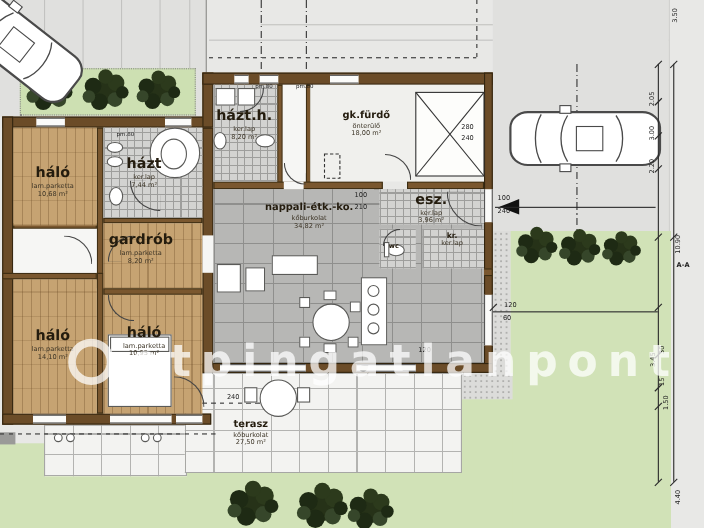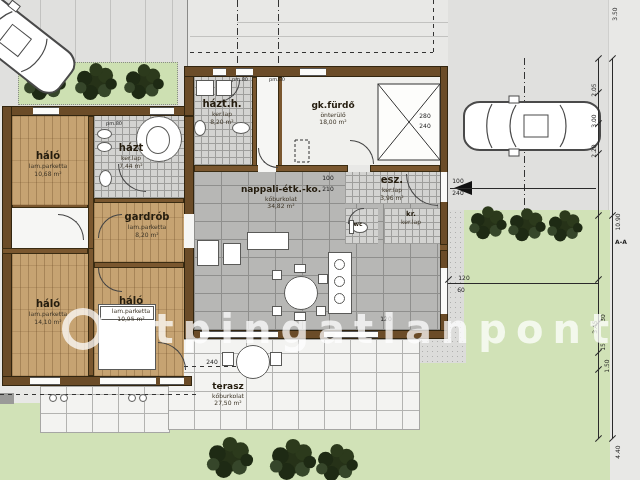--- a/index.html
+++ b/index.html
@@ -23,21 +23,21 @@
   .tilewh{background-color:#f3f3f1;background-image:
     repeating-linear-gradient(0deg,#b3b3b1 0 1px,transparent 1px 19px),
     repeating-linear-gradient(90deg,#b3b3b1 0 1px,transparent 1px 26px);
     box-shadow:inset 0 0 0 1px #a6a6a4}
   .grass{background:#d1e2b7}
   .apron{background-color:#dcdcda;background-image:radial-gradient(#b0b0ae .8px,transparent .9px);background-size:5px 5px}
   .white{background:#f6f6f4}
   .furn{position:absolute;background:#fff;border:1px solid #5a5a58}
   .round{border-radius:50%}
   .lblc{position:absolute;transform:translateX(-50%);text-align:center;white-space:nowrap;z-index:30}
-  .rn{font-weight:bold;font-size:10px;line-height:1.2;color:#241c0e}
+  .rn{font-weight:bold;font-size:13px;line-height:1.2;color:#241c0e}
   .rn9{font-size:9px}
   .rs{font-size:6px;line-height:1.25;color:#3c3426}
   .dim{position:absolute;font-size:6px;color:#1c1c1c;white-space:nowrap;z-index:32}
   .ctr{transform:translateX(-50%)}
   .rot{transform:translate(-50%,-50%) rotate(-90deg)}
   .dln{position:absolute;background:#2a2a2a;z-index:31}
   .tk{position:absolute;width:9px;height:1px;background:#2a2a2a;transform:rotate(-45deg);z-index:31}
   .ddv{position:absolute;width:1px;background:repeating-linear-gradient(180deg,#333 0 7px,transparent 7px 10px,#333 10px 11px,transparent 11px 14px)}
   .dshv{position:absolute;width:1px;background:repeating-linear-gradient(180deg,#333 0 4px,transparent 4px 8px)}
   .dshh{position:absolute;height:1px;background:repeating-linear-gradient(90deg,#333 0 4px,transparent 4px 8px)}
@@ -277,37 +277,37 @@
   <div class="lblc" style="left:131px;top:142px">
     <div class="rn">házt</div>
     <div class="rs">ker.lap</div>
     <div class="rs">7,44 m²</div>
   </div>
   <div class="lblc" style="left:222px;top:98px">
     <div class="rn">házt.h.</div>
     <div class="rs">ker.lap</div>
     <div class="rs">8,20 m²</div>
   </div>
-  <div class="lblc" style="left:147px;top:211px">
+  <div class="lblc" style="left:128px;top:211px">
     <div class="rn">gardrób</div>
     <div class="rs">lam.parketta</div>
     <div class="rs">8,20 m²</div>
   </div>
   <div class="lblc" style="left:333px;top:100px">
     <div class="rn rn9">gk.fürdő</div>
     <div class="rs">önterülő</div>
     <div class="rs">18,00 m²</div>
   </div>
   <div class="lblc" style="left:281px;top:184px">
     <div class="rn rn9">nappali-étk.-ko.</div>
     <div class="rs">kőburkolat</div>
     <div class="rs">34,82 m²</div>
   </div>
   <div class="lblc" style="left:392px;top:174px">
-    <div class="rn" style="font-size:10px">esz.</div>
+    <div class="rn" style="font-size:13px">esz.</div>
     <div class="rs">ker.lap</div>
     <div class="rs">3,96 m²</div>
   </div>
   <div class="lblc" style="left:358px;top:220px">
     <div class="rn" style="font-size:6px">wc</div>
   </div>
   <div class="lblc" style="left:411px;top:210px">
     <div class="rn" style="font-size:7px">kr.</div>
     <div class="rs">ker.lap</div>
   </div>

